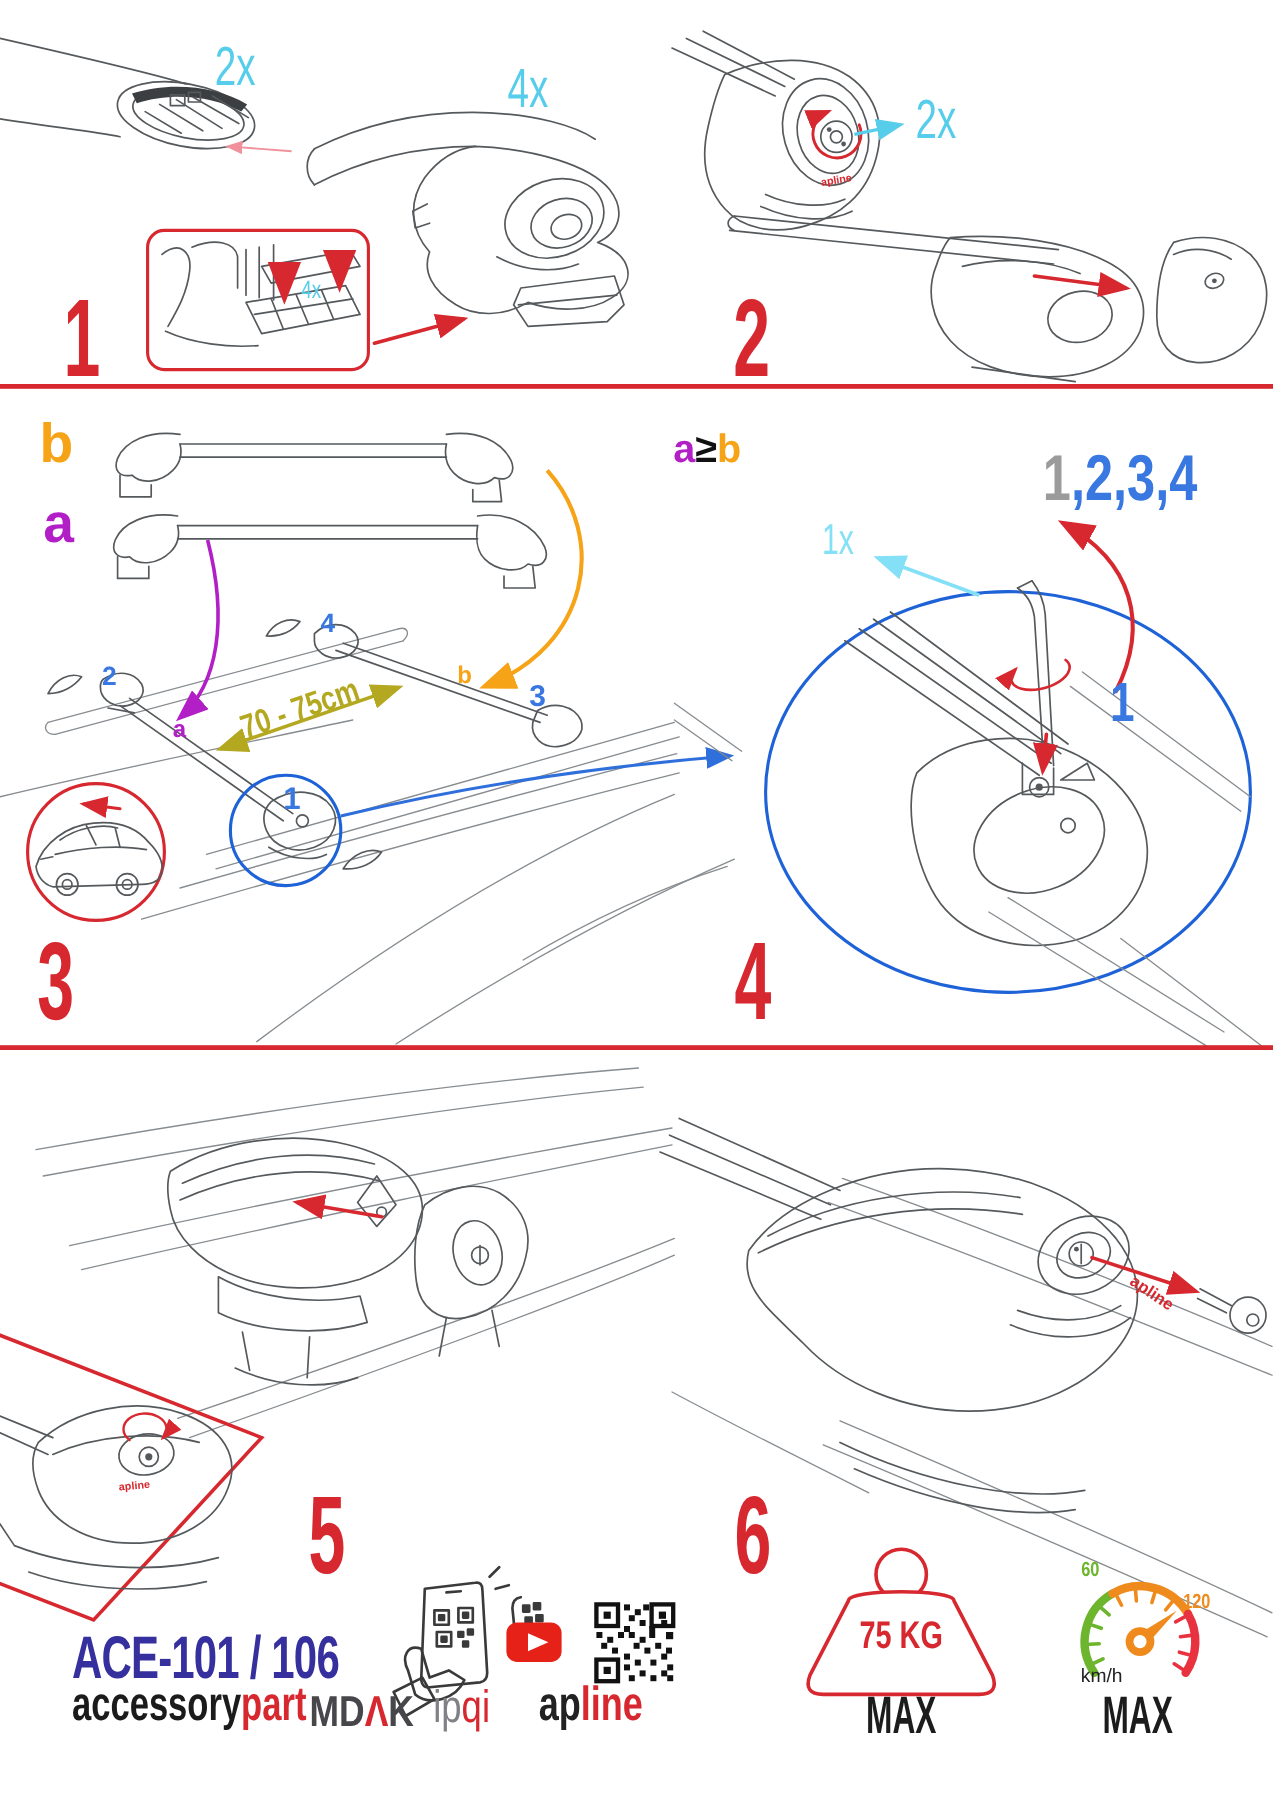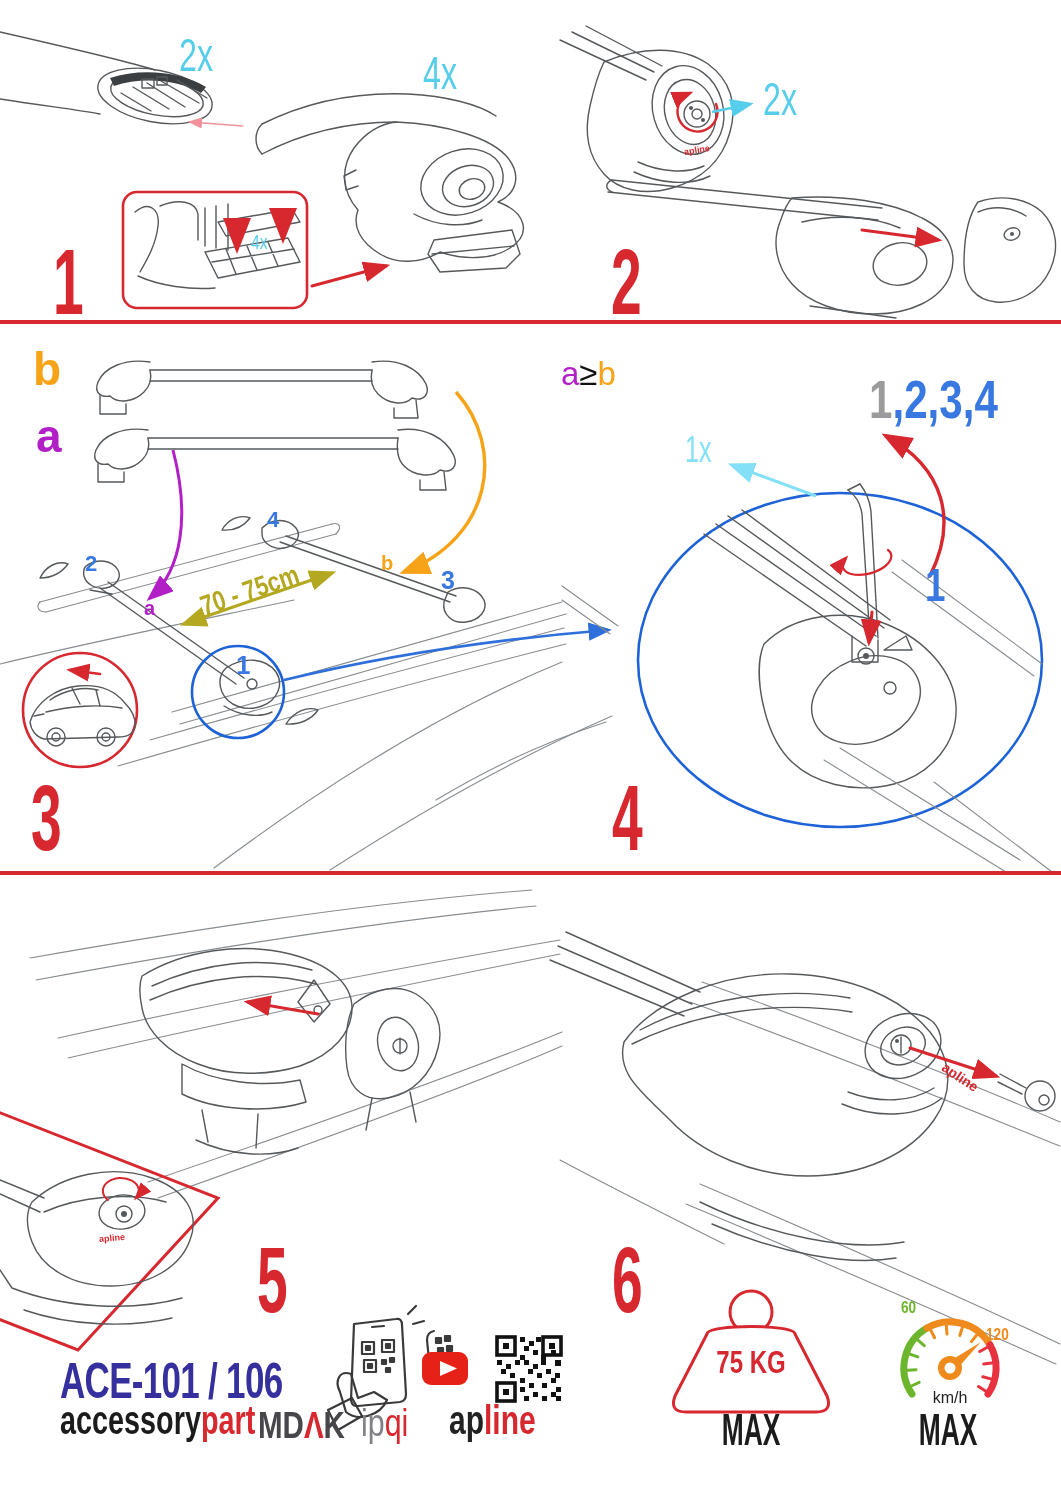--- a/index.html
+++ b/index.html
@@ -27,21 +27,21 @@
   .t{position:absolute;line-height:1;white-space:nowrap;}
   .qty{font-size:46px;color:var(--cyan);transform:scaleX(.7);transform-origin:0 0;}
   .qtysm{font-size:21px;color:var(--cyan);transform:scaleX(.75);transform-origin:0 0;}
   .qtyl{font-size:36px;color:var(--lcyan);transform:scaleX(.7);transform-origin:0 0;}
   .stepnum{font-size:92px;font-weight:700;color:var(--red);transform:scaleX(.6);
            transform-origin:0 0;letter-spacing:-3px;}
   .barlbl{font-size:46px;font-weight:700;}
   .posn{font-size:22px;font-weight:700;color:var(--blue);}
   .measure{font-size:28px;font-weight:700;color:var(--olive);
            transform:rotate(-19deg) scaleX(.8);transform-origin:0 0;}
-  .cond{font-size:33px;font-weight:400;}
+  .cond{font-size:33px;font-weight:700;}
   .seq{font-size:54px;font-weight:700;transform:scaleX(.78);transform-origin:0 0;}
   .pos1b{font-size:46px;font-weight:700;color:var(--blue);transform:scaleX(.8);transform-origin:0 0;}
   .apl{font-size:9px;font-weight:700;color:var(--red);}
   .model{font-size:50px;font-weight:600;color:var(--indigo);transform:scaleX(.7);
          transform-origin:0 0;letter-spacing:-1px;}
   .brandline{font-size:40px;font-weight:600;color:#1b1b1b;transform:scaleX(.72);transform-origin:0 0;}
   .mdak{font-size:36px;font-weight:700;color:#47474b;transform:scaleX(.82);transform-origin:0 0;}
   .ipqi{font-size:38px;color:#808086;transform:scaleX(.8);transform-origin:0 0;}
   .apline{font-size:40px;font-weight:700;color:#222;transform:scaleX(.75);transform-origin:0 0;}
   .kgs{font-size:32px;font-weight:700;color:var(--red);text-align:center;
@@ -410,16 +410,16 @@
 <span class="t model" style="left:60px;top:1356px">ACE-101 / 106</span>
 <span class="t brandline" style="left:60px;top:1400px"><span>accessory</span><span class="redtxt">part</span></span>
 <span class="t mdak" style="left:258px;top:1408px"><span>MD</span><span class="redtxt">Λ</span><span>K</span></span>
 <span class="t ipqi" style="left:361px;top:1404px"><span>ip</span><span class="redtxt">qi</span></span>
 <span class="t apline" style="left:449px;top:1400px"><span>ap</span><span class="redtxt">line</span></span>
 
 <span class="t kgs" style="left:696px;top:1346px;width:110px">75 KG</span>
 <span class="t maxlbl" style="left:696px;top:1408px;width:110px">MAX</span>
 <span class="t gsm" style="left:901px;top:1299px;color:var(--green)">60</span>
 <span class="t gsm" style="left:986px;top:1326px;color:var(--gauge_orange)">120</span>
-<span class="t kmh" style="left:924px;top:1390px;width:52px">km/h</span>
+<span class="t kmh" style="left:892px;top:1390px;width:52px">km/h</span>
 <span class="t maxlbl" style="left:899px;top:1408px;width:98px">MAX</span>
 
 </div>
 
 </body></html>

